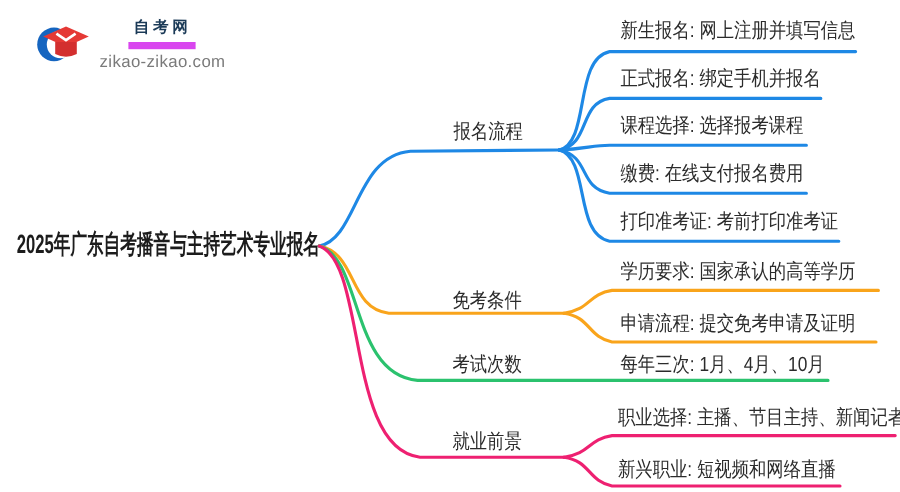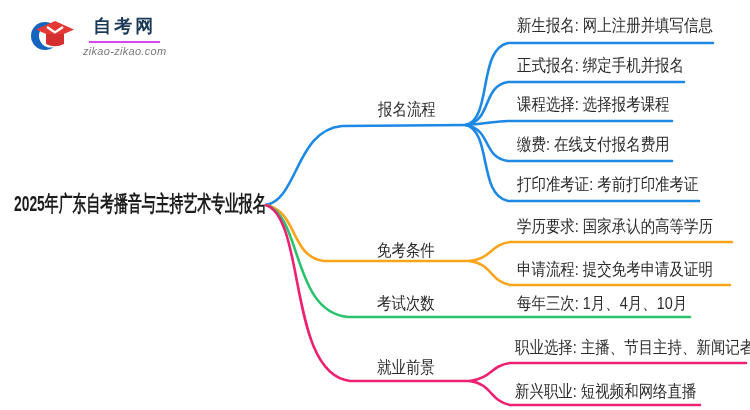--- a/index.html
+++ b/index.html
@@ -15,24 +15,24 @@
     transform:scaleX(.85);transform-origin:left top;
   }
   .root-title{
     position:absolute;left:14px;top:192px;white-space:nowrap;
     font-size:22px;line-height:24px;font-weight:700;color:#1c1c1c;
     transform:scaleX(.63);transform-origin:left top;
   }
   .logo{position:absolute;left:28px;top:14px;display:flex;align-items:center;gap:5px;}
   .logo-text{display:flex;flex-direction:column;align-items:center;}
   .logo-name{
-    font-size:18px;font-weight:700;color:#1b3a57;letter-spacing:3px;
-    padding:0 4px 3px 4px;border-bottom:2px solid #d946ef;
+    font-size:13px;font-weight:700;color:#1b3a57;letter-spacing:3px;
+    padding:0 4px 3px 4px;border-bottom:6px solid #d946ef;
   }
-  .logo-url{font-size:11px;color:#7a7a7a;padding-top:2px;letter-spacing:.3px;font-style:italic;}
+  .logo-url{font-size:14px;color:#7a7a7a;padding-top:2px;letter-spacing:.3px;}
 </style>
 </head>
 <body>
 
 <div class="canvas">
 
   <svg class="map-svg" viewBox="0 0 750 410">
 
     <path d="M266,205 C298,199 296,130 342,126 L466,125" stroke="#1E88E5"></path>
     <path d="M466,125 C492,119 478,49 508,43 L713,43" stroke="#1E88E5"></path>

